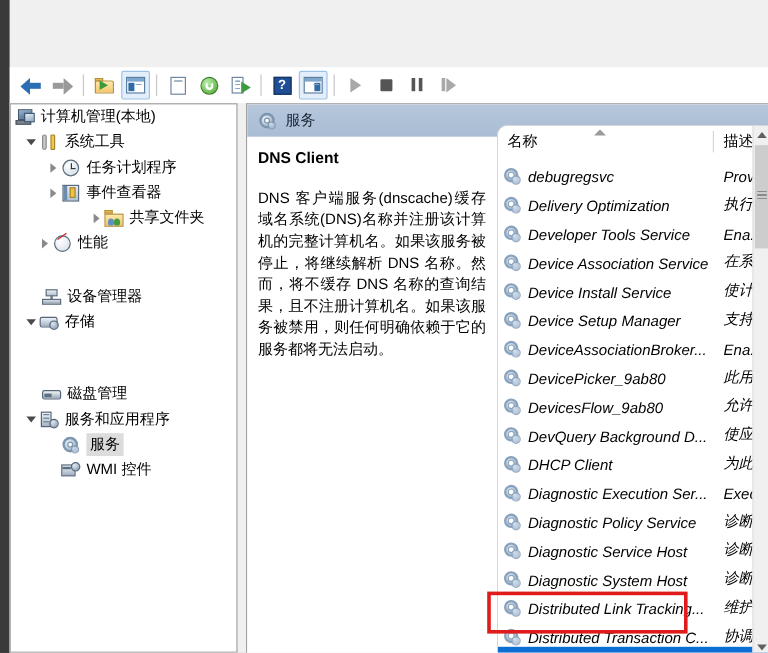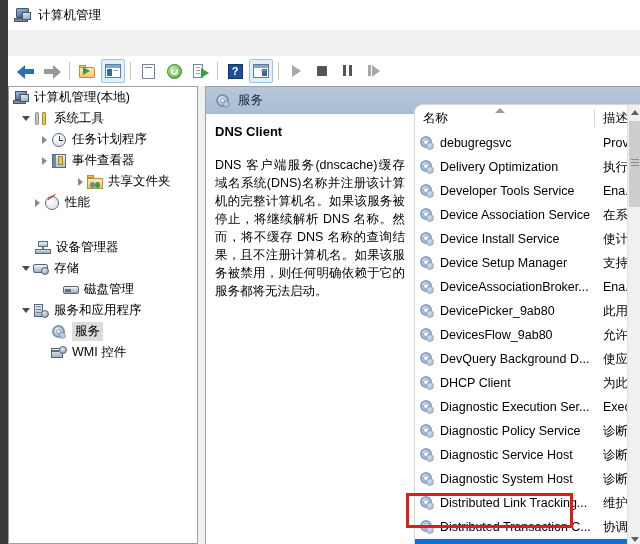--- a/index.html
+++ b/index.html
@@ -249,21 +249,21 @@
     position:absolute;left:80px;top:3px;width:0;height:0;
     border-left:5px solid transparent;border-right:5px solid transparent;
     border-bottom:5px solid #9a9a9a;
   }
   .lh-div{position:absolute;left:179px;top:4px;width:1px;height:18px;background:#d8d8d8;}
   .lh-desc{
     position:absolute;left:188px;top:0;height:26px;
     display:flex;align-items:center;font-size:12.5px;color:#000;
   }
   .rows{position:absolute;left:0;top:26px;right:0;bottom:0;}
-  .srow{height:24px;display:flex;align-items:center;position:relative;white-space:nowrap;}
+  .srow{height:24px;display:flex;align-items:flex-end;position:relative;white-space:nowrap;font-style:italic;}
   .srow .sicon{width:16px;height:16px;margin-left:4px;margin-right:5px;flex:0 0 16px;position:relative;}
   .srow .sname{font-size:12.5px;color:#000;width:150px;overflow:hidden;}
   .srow .sdesc{position:absolute;left:188px;font-size:12.5px;color:#000;}
   .srow.selected{background:#0c6fd4;}
 
   
   .svc-gear .o{position:absolute;left:1px;top:1px;width:12px;height:12px;border-radius:50%;
      background:radial-gradient(circle at 35% 30%,#eaf2fa,#8fa8c2);border:2px solid #8aa3bd;box-sizing:border-box;}
   .svc-gear .i{position:absolute;left:4px;top:4px;width:6px;height:6px;border-radius:50%;background:#fff;border:1px solid #8aa3bd;box-sizing:border-box;}
   .svc-gear .sh{position:absolute;left:7px;top:7px;width:8px;height:8px;border-radius:50%;
@@ -291,28 +291,20 @@
   
   .left-shade{position:absolute;left:0;top:0;width:8px;height:544px;background:#3a3a3a;}
 </style>
 </head>
 <body>
 
 <div class="left-shade"></div>
 
 <div class="window">
 
-  <div class="titlebar">
-    <div class="title-icon">
-      <div class="scr"></div>
-        <div class="base"></div>
-        <div class="mon2"></div>
-    </div>
-    <div class="title-text">计算机管理</div>
-  </div>
 
 
   <div class="toolbar">
     <div class="tb-btn tb-first">
       <div class="arrow arrow-back">
           <div class="shaft"></div>
           <div class="head"></div>
         </div>
     </div>
     <div class="tb-btn">
@@ -469,21 +461,21 @@
         <div class="twisty">
             <i class="tw-down"></i>
           </div>
         <div class="ticon ic-storage">
             <div class="b"></div>
             <div class="g"></div>
           </div>
         <div class="tlabel">存储</div>
       </div>
 
-      <div class="tree-row" style="padding-left:40px;">
+      <div class="tree-row" style="padding-left:12px;margin-top:39px;">
         <div class="twisty"></div>
         <div class="ticon ic-disk">
             <div class="b"></div>
             <div class="l"></div>
           </div>
         <div class="tlabel">磁盘管理</div>
       </div>
 
       <div class="tree-row" style="padding-left:10px;">
         <div class="twisty">

